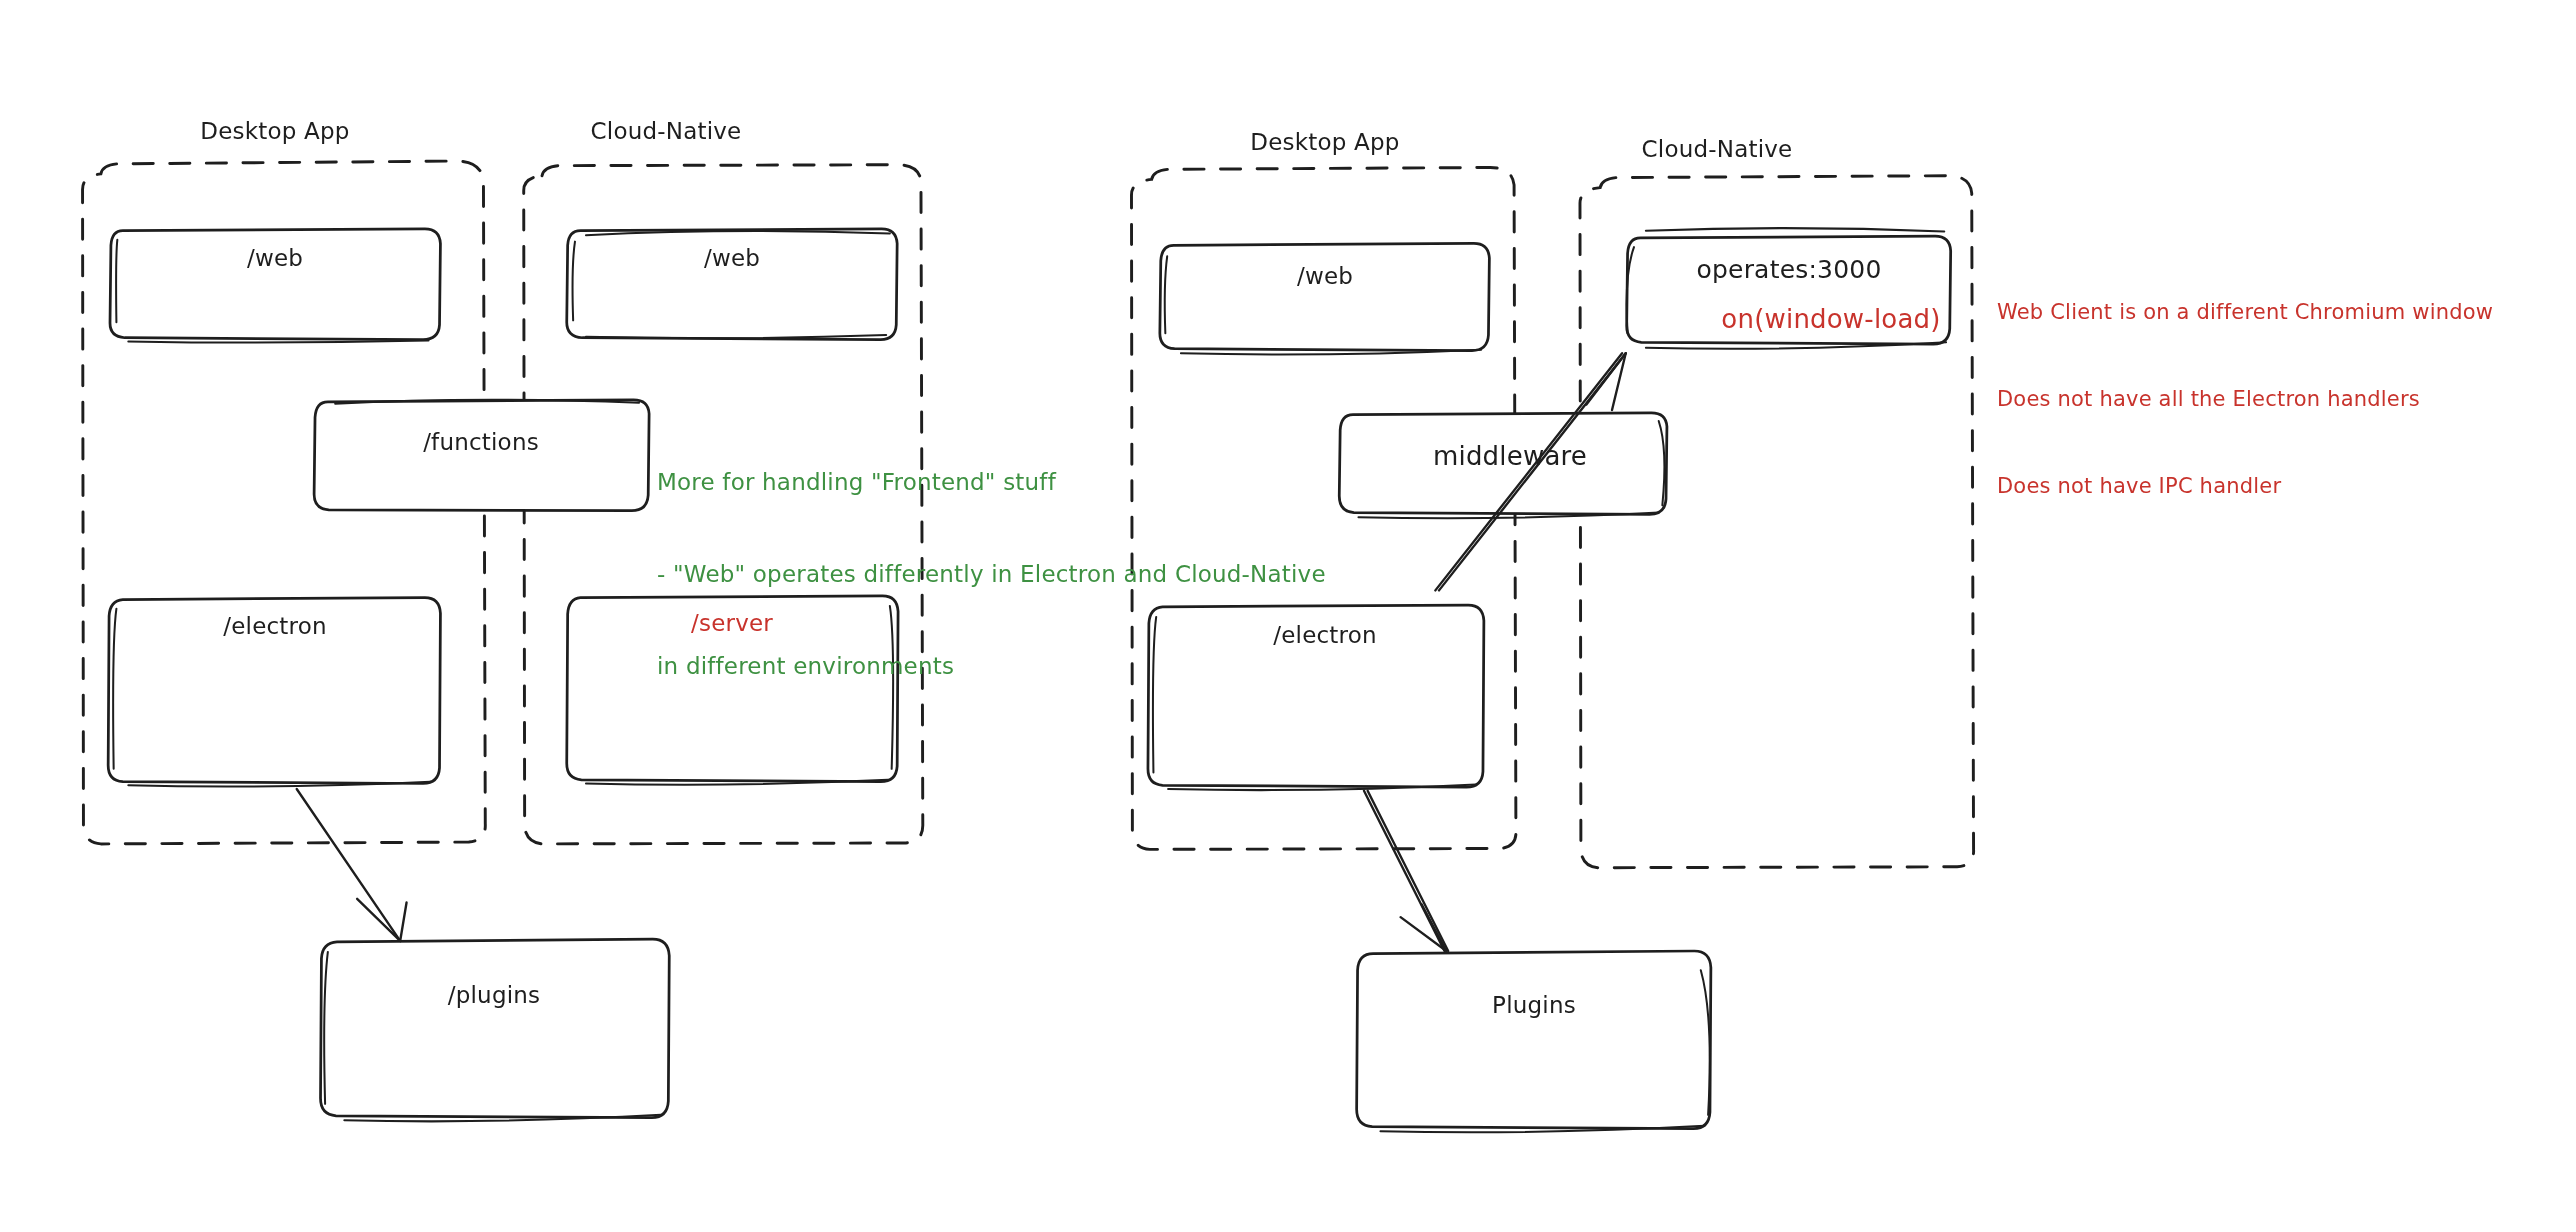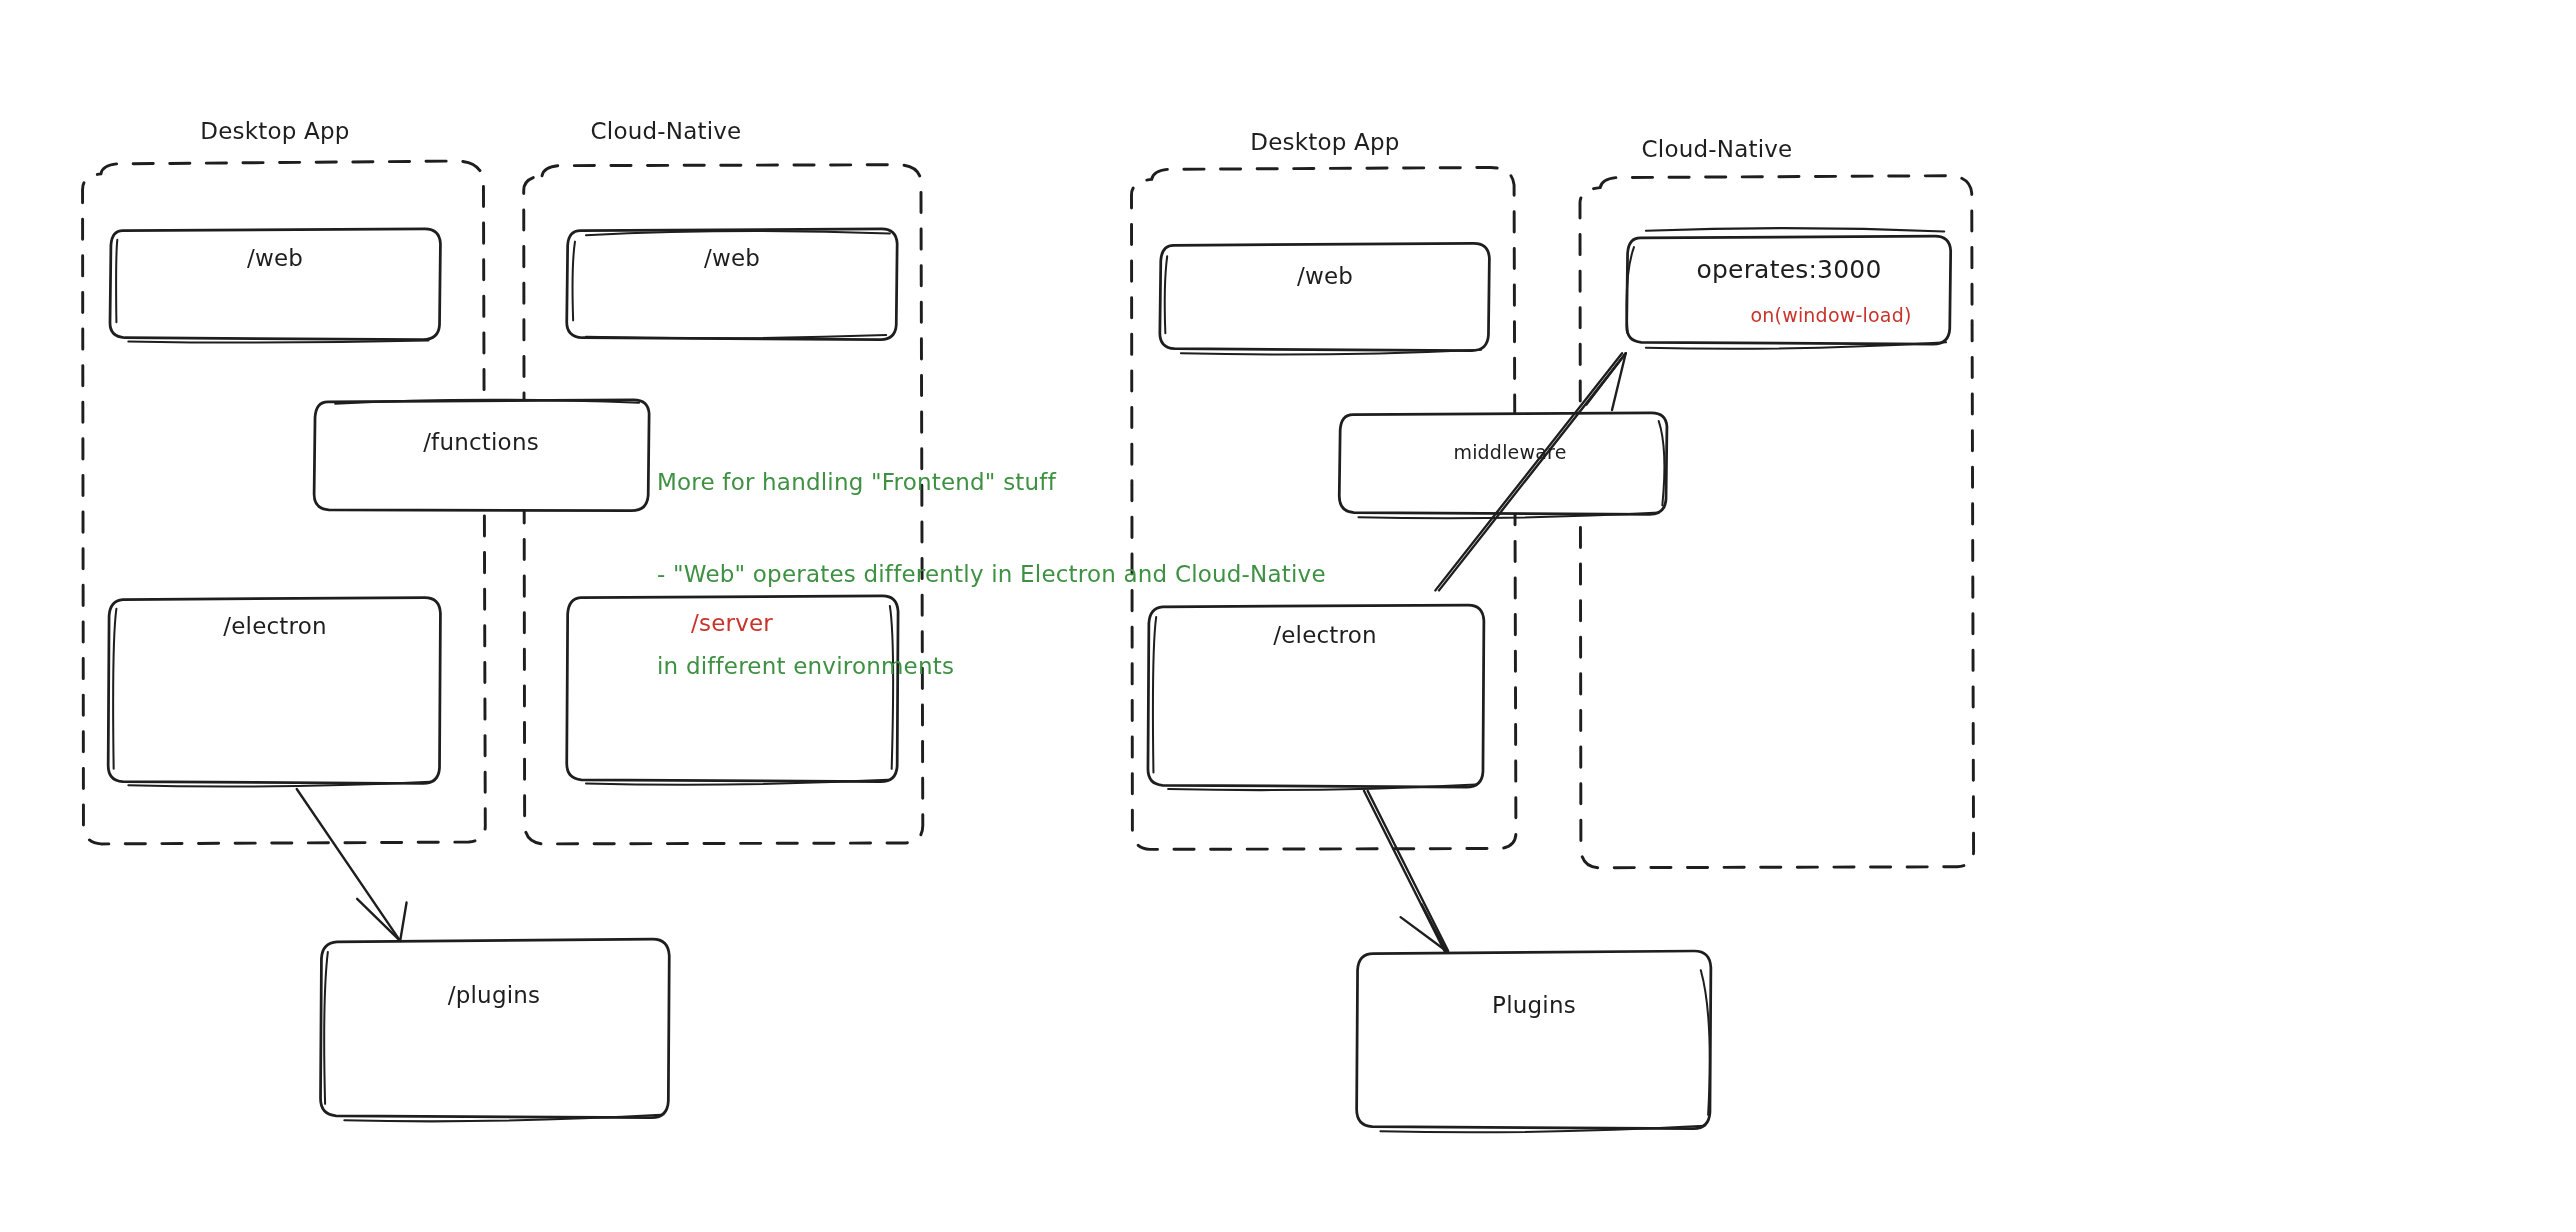--- a/index.html
+++ b/index.html
@@ -36,21 +36,21 @@
     font-size: 23px;
     text-align: center;
     transform: translateX(-50%);
   }
   .node-label {
     font-size: 23px;
     text-align: center;
     transform: translateX(-50%);
   }
   .node-label.small {
-    font-size: 19px;
+    font-size: 26px;
   }
   .node-label.big {
     font-size: 25px;
   }
   .note-green {
     font-size: 23px;
     color: #3e9142;
     line-height: 1.33;
   }
   .note-red {
@@ -215,15 +215,20 @@
   <div class="lbl group-title" style="left:1325px; top:128px;">Desktop App</div>
   <div class="lbl group-title" style="left:1717px; top:135px;">Cloud-Native</div>
 
   <div class="lbl node-label" style="left:1325px; top:262px;">/web</div>
   <div class="lbl node-label big" style="left:1789px; top:254px;">operates:3000</div>
   <div class="lbl node-label small red-text" style="left:1831px; top:303px;">on(window-load)</div>
   <div class="lbl node-label small" style="left:1510px; top:440px;">middleware</div>
   <div class="lbl node-label" style="left:1325px; top:621px;">/electron</div>
   <div class="lbl node-label" style="left:1534px; top:991px;">Plugins</div>
 
+  <div class="lbl note-red" style="left:1997px; top:240px;">
+    <div>Web Client is on a different Chromium window</div>
+    <div>Does not have all the Electron handlers</div>
+    <div>Does not have IPC handler</div>
+  </div>
 
 </div>
 
 
 </body></html>

